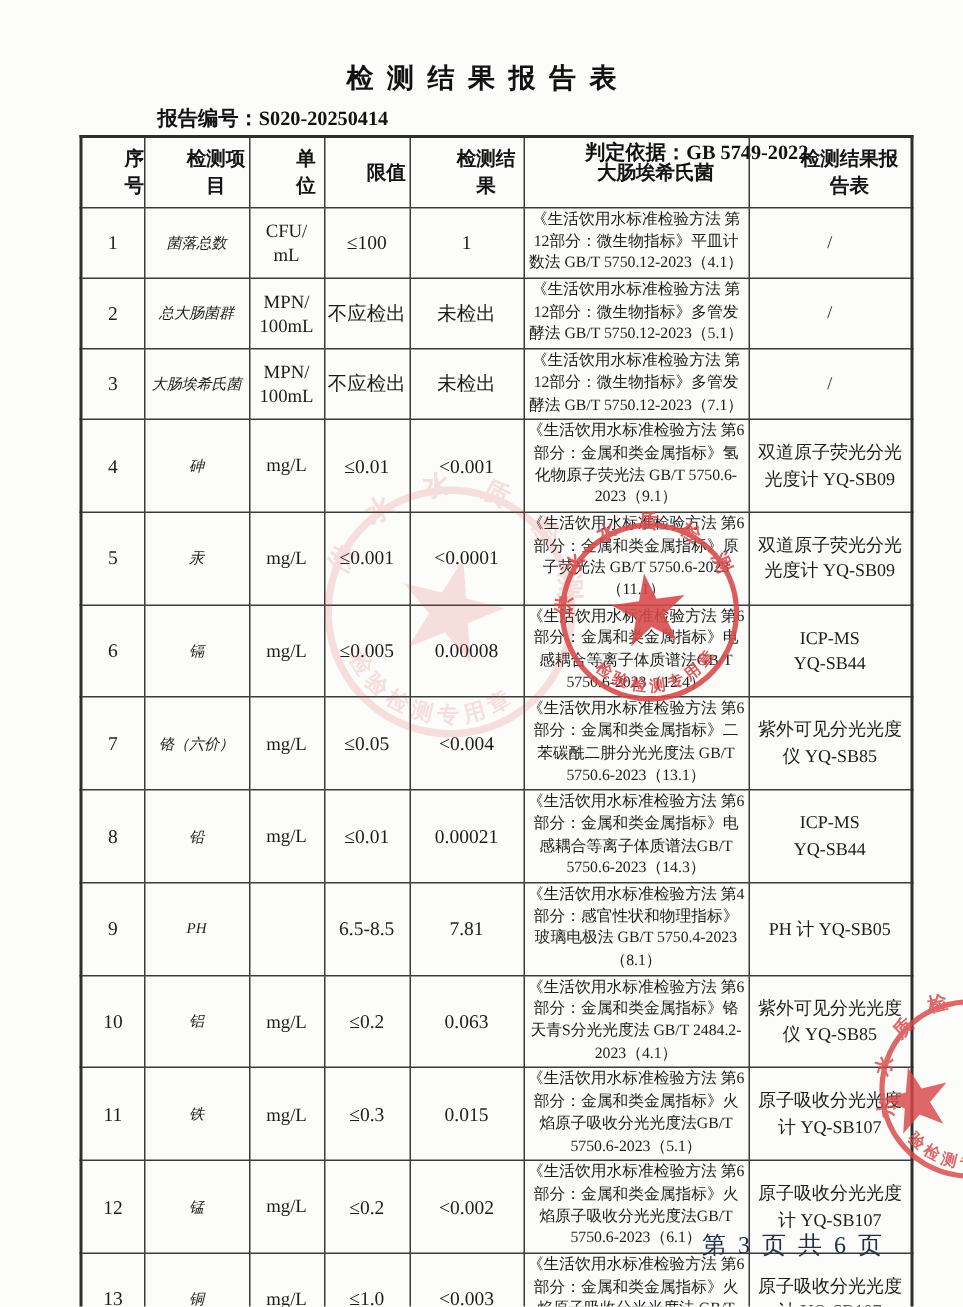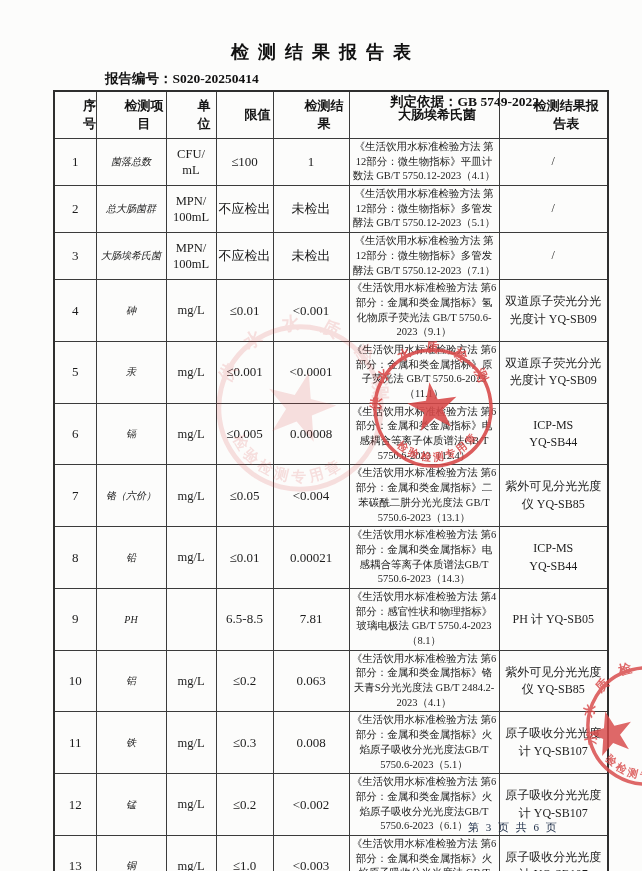--- a/index.html
+++ b/index.html
@@ -27,21 +27,21 @@
   table.results{border:2px solid #2e2e2e;}
   table.results th{font-size:13px;font-weight:bold;height:44px;color:#141414;padding-left:28px;}
   td.c0{font-size:13px;}
   td.c1{font-size:10px;font-style:italic;}
   td.c2{font-size:12.5px;white-space:pre-line;line-height:1.3;}
   td.c3{font-size:13px;margin-top:43px;}
   td.c4{font-size:13px;}
   td.c5{font-size:10.5px;line-height:1.4;padding:2px 3px;}
   td.c6{font-size:12px;white-space:pre-line;line-height:1.45;padding:2px 4px;}
   .page-footer{
-    position:absolute;left:468px;top:820px;font-size:11px;letter-spacing:2px;color:#20304a;
+    position:absolute;left:468px;top:820px;font-size:16px;letter-spacing:2px;color:#20304a;
   }
   .stamp{position:absolute;pointer-events:none;}
   .stamp-main{left:353px;top:328px;opacity:0.88;transform:rotate(-8deg);}
   .stamp-ghost{left:188px;top:296px;opacity:0.16;transform:rotate(14deg);}
   .stamp-edge{left:550px;top:646px;opacity:0.82;transform:rotate(-14deg);}
   .seal-text{font-family:"Liberation Serif","DejaVu Serif",serif;font-weight:bold;}
 </style>
 </head>
 <body>
 
@@ -167,21 +167,21 @@
         <td class="c3">≤0.2</td>
         <td class="c4">0.063</td>
         <td class="c5">《生活饮用水标准检验方法 第6部分：金属和类金属指标》铬天青S分光光度法 GB/T 2484.2-2023（4.1）</td>
         <td class="c6">紫外可见分光光度仪 YQ-SB85</td>
       </tr>
       <tr>
         <td class="c0">11</td>
         <td class="c1">铁</td>
         <td class="c2">mg/L</td>
         <td class="c3">≤0.3</td>
-        <td class="c4">0.008</td>
+        <td class="c4">0.015</td>
         <td class="c5">《生活饮用水标准检验方法 第6部分：金属和类金属指标》火焰原子吸收分光光度法GB/T 5750.6-2023（5.1）</td>
         <td class="c6">原子吸收分光光度计 YQ-SB107</td>
       </tr>
       <tr>
         <td class="c0">12</td>
         <td class="c1">锰</td>
         <td class="c2">mg/L</td>
         <td class="c3">≤0.2</td>
         <td class="c4">&lt;0.002</td>
         <td class="c5">《生活饮用水标准检验方法 第6部分：金属和类金属指标》火焰原子吸收分光光度法GB/T 5750.6-2023（6.1）</td>

